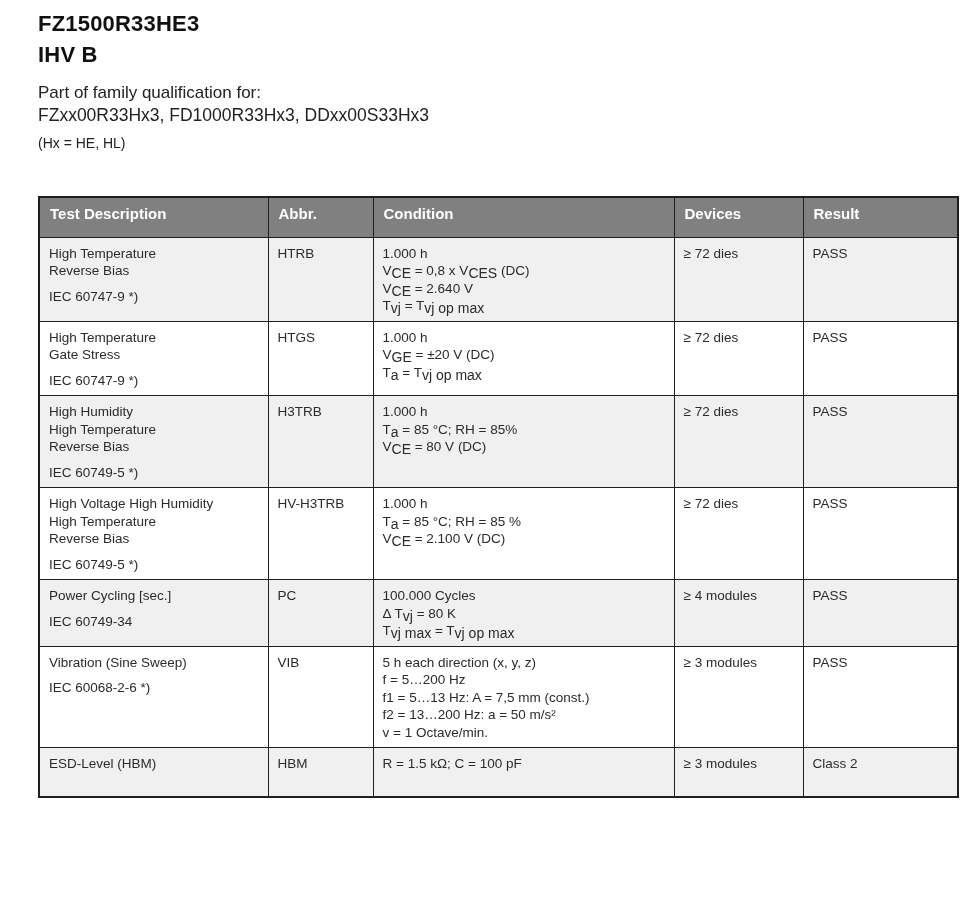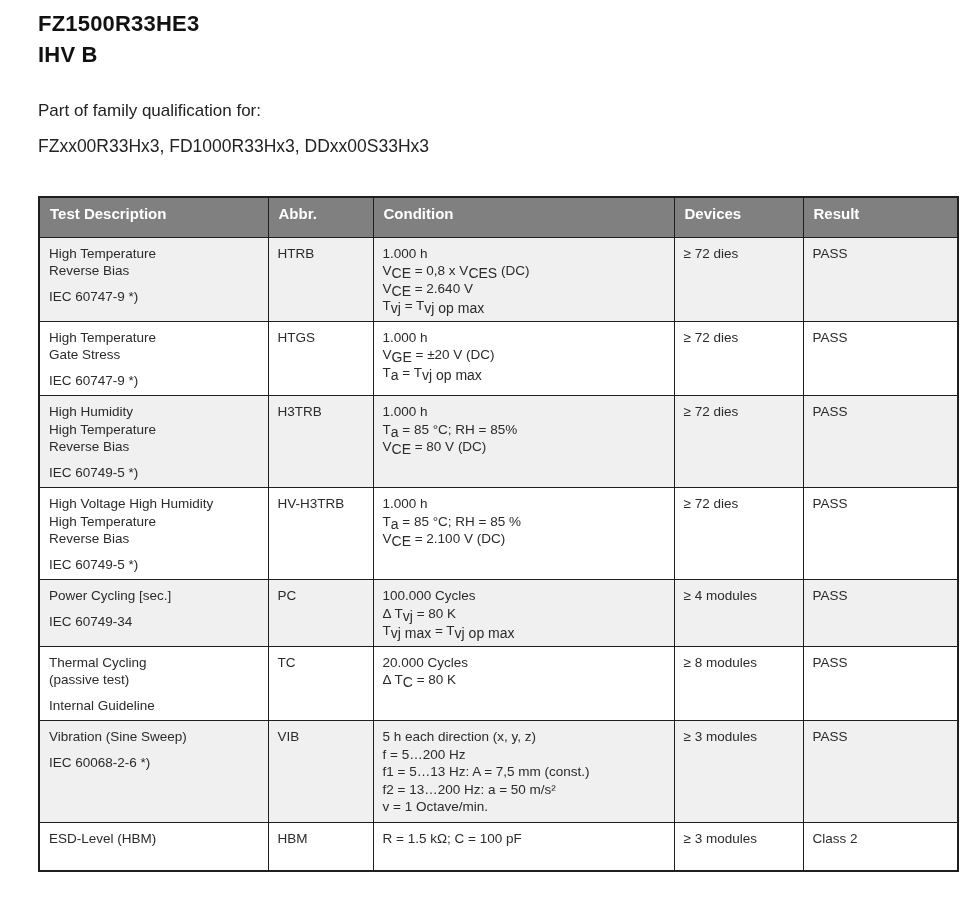--- a/index.html
+++ b/index.html
@@ -25,27 +25,26 @@
     width: 900px;
   }
   .title-line {
     font-size: 22px;
     font-weight: 700;
     line-height: 31px;
     color: #111;
     letter-spacing: 0.2px;
   }
   .intro-line {
-    margin-top: 30px;
+    margin-top: 12px;
     font-size: 17px;
     line-height: 22px;
     color: #222;
   }
   .family-line {
-    margin-top: 13px;
     font-size: 17.5px;
     line-height: 22px;
     color: #222;
   }
   .note-line {
     margin-top: 8px;
     font-size: 14px;
     line-height: 18px;
     color: #222;
   }
@@ -88,20 +87,21 @@
   }
 </style>
 </head>
 <body>
 
 <div class="doc-header">
   <div class="title-line">FZ1500R33HE3</div>
   <div class="title-line">IHV B</div>
   <div class="intro-line">Part of family qualification for:</div>
   <div class="family-line">FZxx00R33Hx3, FD1000R33Hx3, DDxx00S33Hx3</div>
+  <div class="note-line">(Hx = HE, HL)</div>
 </div>
 
 <table class="qual">
   <colgroup>
     <col style="width:229px">
     <col style="width:105px">
     <col style="width:301px">
     <col style="width:129px">
     <col style="width:155px">
   </colgroup>
@@ -195,36 +195,20 @@
     <td class="c-cond">
           <div>100.000 Cycles</div>
           <div>Δ T<sub>vj</sub> = 80 K</div>
           <div>T<sub>vj max</sub> = T<sub>vj op max</sub></div>
         </td>
     <td class="c-dev">≥ 4 modules</td>
     <td class="c-res">
           <div>PASS</div>
         </td>
   </tr>
-      <tr style="height: 66px;">
-    <td class="c-desc">
-          <div>Thermal Cycling</div>
-          <div>(passive test)</div>
-          <div class="standard-ref">Internal Guideline</div>
-        </td>
-    <td class="c-abbr">TC</td>
-    <td class="c-cond">
-          <div>20.000 Cycles</div>
-          <div>Δ T<sub>C</sub> = 80 K</div>
-        </td>
-    <td class="c-dev">≥ 8 modules</td>
-    <td class="c-res">
-          <div>PASS</div>
-        </td>
-  </tr>
       <tr style="height: 94px; padding-left: 37px;">
     <td class="c-desc">
           <div>Vibration (Sine Sweep)</div>
           <div class="standard-ref">IEC 60068-2-6 *)</div>
         </td>
     <td class="c-abbr">VIB</td>
     <td class="c-cond">
           <div>5 h each direction (x, y, z)</div>
           <div>f = 5…200 Hz</div>
           <div>f1 = 5…13 Hz: A = 7,5 mm (const.)</div>

